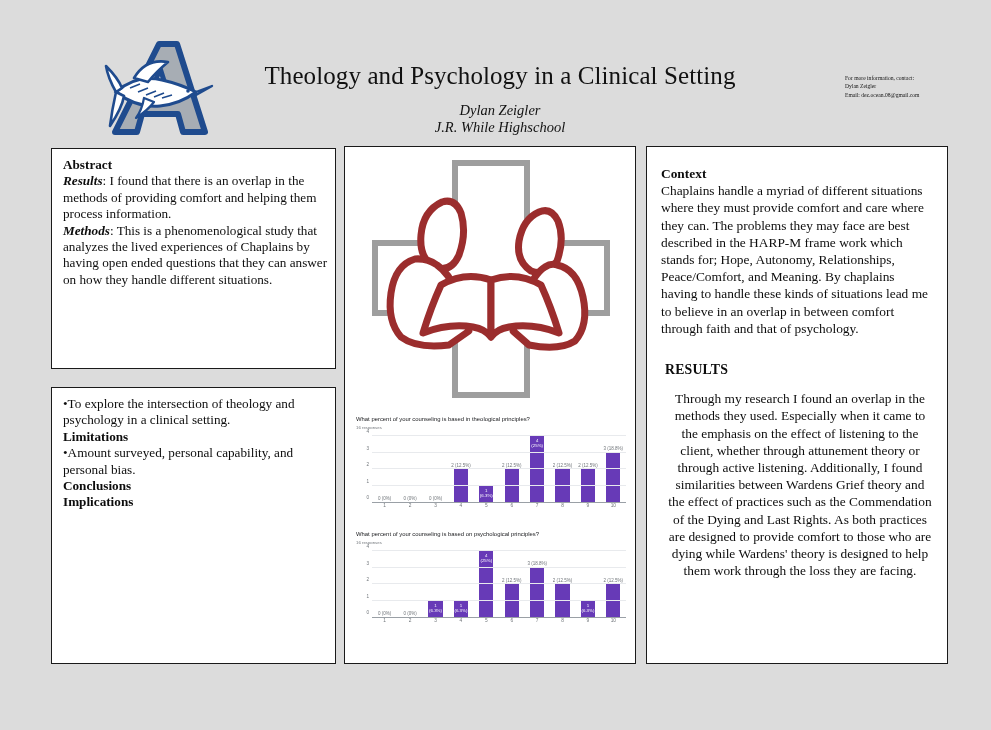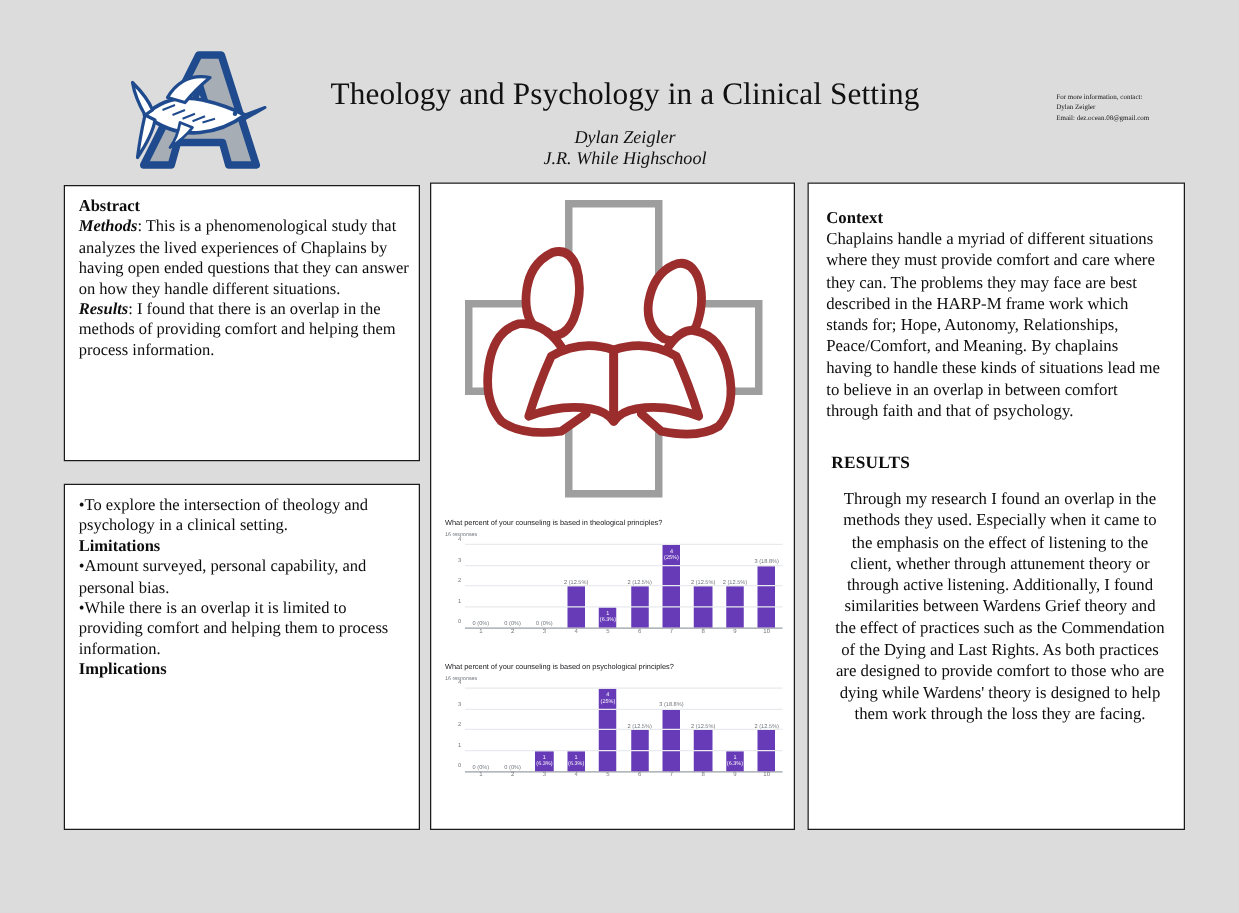--- a/index.html
+++ b/index.html
@@ -281,31 +281,31 @@
     <div class="contact">
       <div>For more information, contact:</div>
       <div>Dylan Zeigler</div>
       <div>Email: dez.ocean.08@gmail.com</div>
     </div>
   </div>
 
   <div class="panel" id="panel-abstract">
     <div class="panel-inner">
       <div class="sec-head">Abstract</div>
+      <p class="body-p"><span class="run-label">Results</span><span>: I found that there is an overlap in the methods of providing comfort and helping them process information.</span></p>
       <p class="body-p"><span class="run-label">Methods</span><span>: This is a phenomenological study that analyzes the lived experiences of Chaplains by having open ended questions that they can answer on how they handle different situations.</span></p>
-      <p class="body-p"><span class="run-label">Results</span><span>: I found that there is an overlap in the methods of providing comfort and helping them process information.</span></p>
     </div>
   </div>
 
   <div class="panel" id="panel-objectives">
     <div class="panel-inner">
       <p class="body-p">•To explore the intersection of theology and psychology in a clinical setting.</p>
       <div class="sec-head">Limitations</div>
       <p class="body-p">•Amount surveyed, personal capability, and personal bias.</p>
-      <p class="body-p">•While there is an overlap it is limited to providing comfort and helping them to process information.</p>
+      <div class="sec-head">Conclusions</div>
       <div class="sec-head">Implications</div>
     </div>
   </div>
 
   <div class="panel" id="panel-center">
 
     <div class="figure-wrap">
       <svg width="292" height="248" viewBox="0 0 292 248" xmlns="http://www.w3.org/2000/svg">
 
         <path d="M110 8 L182 8 L182 88 L262 88 L262 158 L182 158 L182 240 L110 240 L110 158 L30 158 L30 88 L110 88 Z" fill="none" stroke="#9e9e9e" stroke-width="6"></path>

